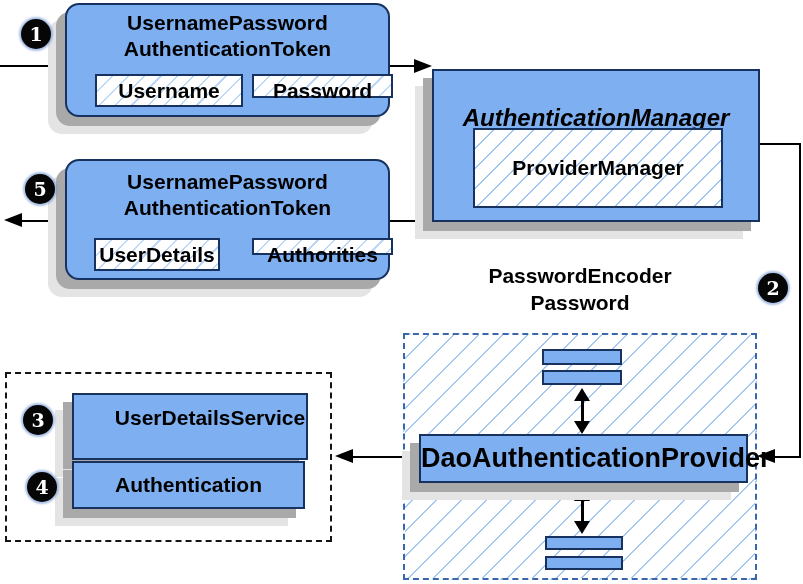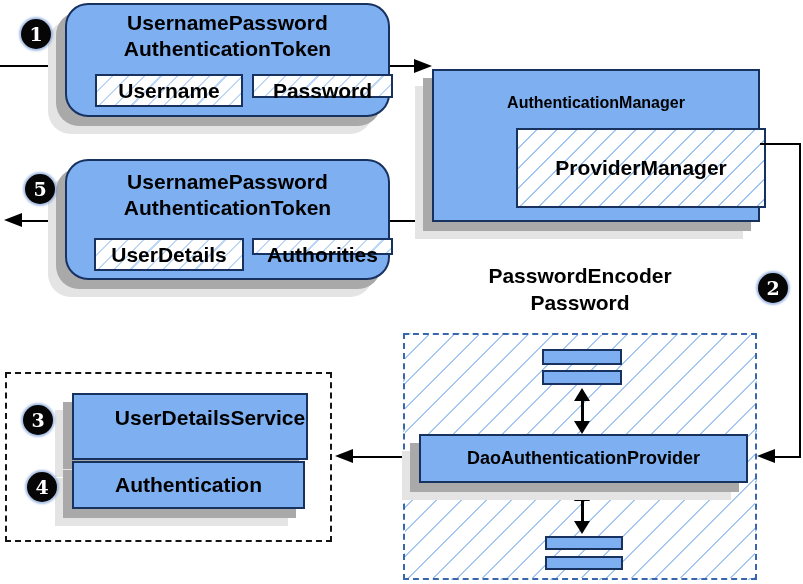--- a/index.html
+++ b/index.html
@@ -8,34 +8,33 @@
     font-family:"Liberation Sans", sans-serif; color:#000; overflow:hidden;
   }
   .abs { position:absolute; box-sizing:border-box; }
 
   
   .bluebox {
     background:#7eaff1;
     border:2px solid #17325f;
     box-shadow:-9px 9px 0 #a9a9a9, -17px 17px 0 #e4e4e4;
   }
-  .rounded { border-radius:23px; }
+  .rounded { border-radius:14px; }
 
   
   .hatch-fine {
     background-color:#fff;
     background-image:repeating-linear-gradient(135deg, rgba(0,0,0,0) 0 10px, #bcd7f8 10px 11.5px);
     border:2px solid #17325f;
     margin-left:14px;
   }
   .hatch-med {
     background-color:#fff;
     background-image:repeating-linear-gradient(135deg, rgba(0,0,0,0) 0 12.5px, #9fc6f2 12.5px 14px);
     border:2px solid #17325f;
-    margin-left:43px;
   }
   .providers-area {
     background-color:#fff;
     background-image:repeating-linear-gradient(135deg, rgba(0,0,0,0) 0 16px, #a4c8f1 16px 17.5px);
     border:2px dashed #3a66ac;
   }
   .dotted-frame { border:2.5px dashed #141414; background:transparent; }
 
   .bar { background:#7eaff1; border:2px solid #17325f; }
 
@@ -74,26 +73,26 @@
     </div>
     <div class="abs hatch-fine nodetext" style="left:14px; top:69px; width:148px; height:33px; line-height:29px;">Username</div>
     <div class="abs hatch-fine nodetext" style="left:171px; top:69px; width:141px; height:24px; line-height:29px;">Password</div>
   </div>
 
   <div class="abs bluebox rounded" style="left:65px; top:159px; width:325px; height:121px;">
     <div class="abs title" style="left:0; top:8px; width:100%;">
       <div>UsernamePassword</div>
       <div>AuthenticationToken</div>
     </div>
-    <div class="abs hatch-fine nodetext" style="left:13px; top:77px; width:150px; height:33px; line-height:29px;">UserDetails</div>
+    <div class="abs hatch-fine nodetext" style="left:13px; top:77px; width:126px; height:33px; line-height:29px;">UserDetails</div>
     <div class="abs hatch-fine nodetext" style="left:171px; top:77px; width:141px; height:17px; line-height:29px;">Authorities</div>
   </div>
 
   <div class="abs bluebox" style="left:432px; top:69px; width:328px; height:153px;">
-    <div class="abs title" style="left:0; top:19px; width:100%; font-size:16px;">AuthenticationManager</div>
+    <div class="abs title" style="left:0; top:34px; width:100%; font-size:24px;font-style:italic;">AuthenticationManager</div>
     <div class="abs hatch-med nodetext" style="left:39px; top:57px; width:250px; height:80px; line-height:76px;">ProviderManager</div>
   </div>
 
   <div class="abs line" style="left:760px; top:143px; width:41px; height:2px;"></div>
   <div class="abs line" style="left:799px; top:143px; width:2px; height:315px;"></div>
   <div class="abs line" style="left:775px; top:456px; width:26px; height:2px;"></div>
   <div class="abs arrow-l" style="left:757px; top:449px;"></div>
 
   <div class="abs title" style="left:455px; top:262px; width:250px; line-height:27px;">
     <div>PasswordEncoder</div>
@@ -116,21 +115,21 @@
     <div class="abs line" style="left:6.5px; top:11px; width:3px; height:24px;"></div>
     <div class="abs tri-down" style="left:0; bottom:0;"></div>
   </div>
 
   <div class="abs bar" style="left:545px; top:536px; width:78px; height:14px;"></div>
   <div class="abs bar" style="left:545px; top:556px; width:78px; height:14px;"></div>
 
   <div class="abs line" style="left:352px; top:456px; width:72px; height:2px;"></div>
   <div class="abs arrow-l" style="left:335px; top:449px;"></div>
 
-  <div class="abs bluebox nodetext" style="left:419px; top:434px; width:329px; height:49px; line-height:45px; font-size:18px;">DaoAuthenticationProvider</div>
+  <div class="abs bluebox nodetext" style="left:419px; top:434px; width:329px; height:49px; line-height:45px; font-size:27px;">DaoAuthenticationProvider</div>
 
   <div class="abs dotted-frame" style="left:5px; top:372px; width:327px; height:170px;"></div>
   <div class="abs bluebox nodetext" style="left:72px; top:393px; width:236px; height:67px; line-height:45px;padding-left:40px;">UserDetailsService</div>
   <div class="abs bluebox nodetext" style="left:72px; top:461px; width:233px; height:48px; line-height:44px;">Authentication</div>
 
   <div class="abs badge" style="left:21px; top:19px;">1</div>
   <div class="abs badge" style="left:25px; top:174px;">5</div>
   <div class="abs badge" style="left:758px; top:273px;">2</div>
   <div class="abs badge" style="left:23px; top:405px;">3</div>
   <div class="abs badge" style="left:27px; top:472px;">4</div>

